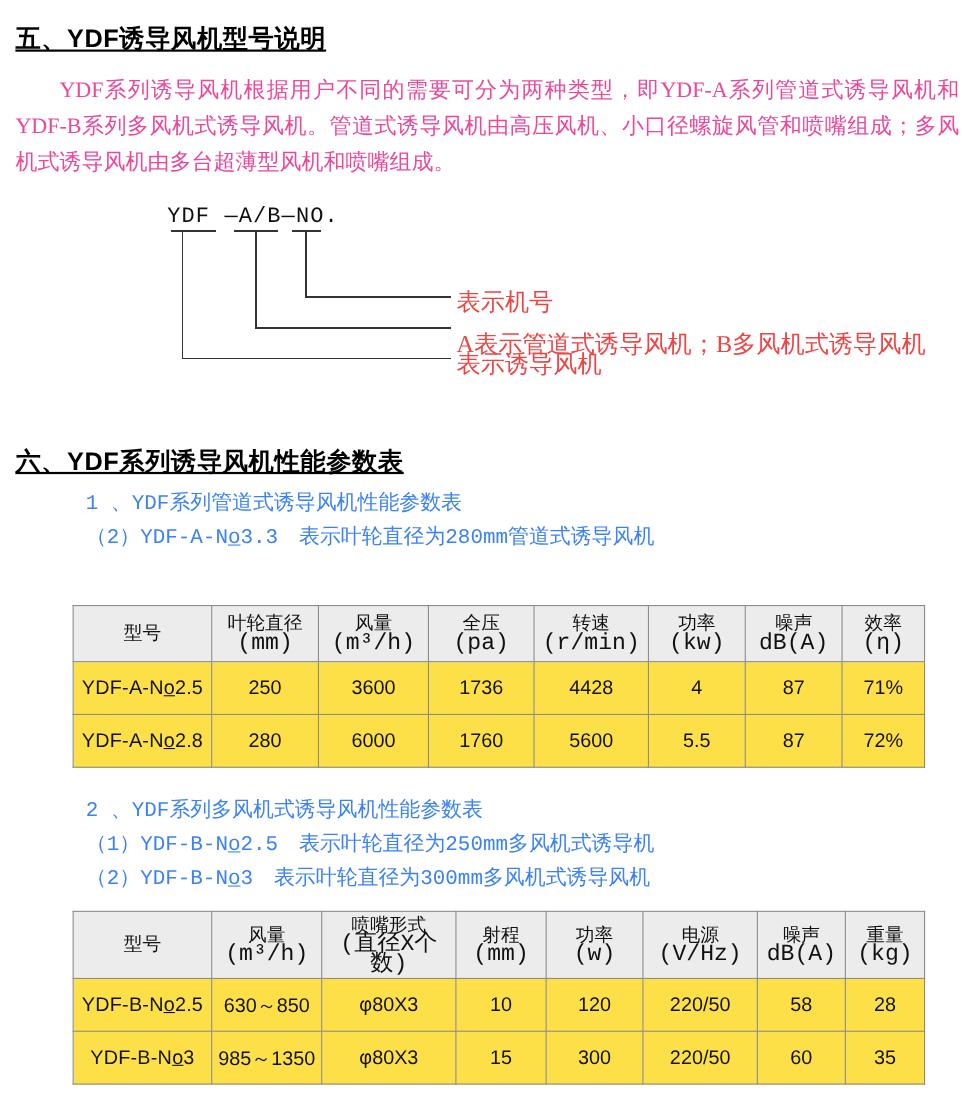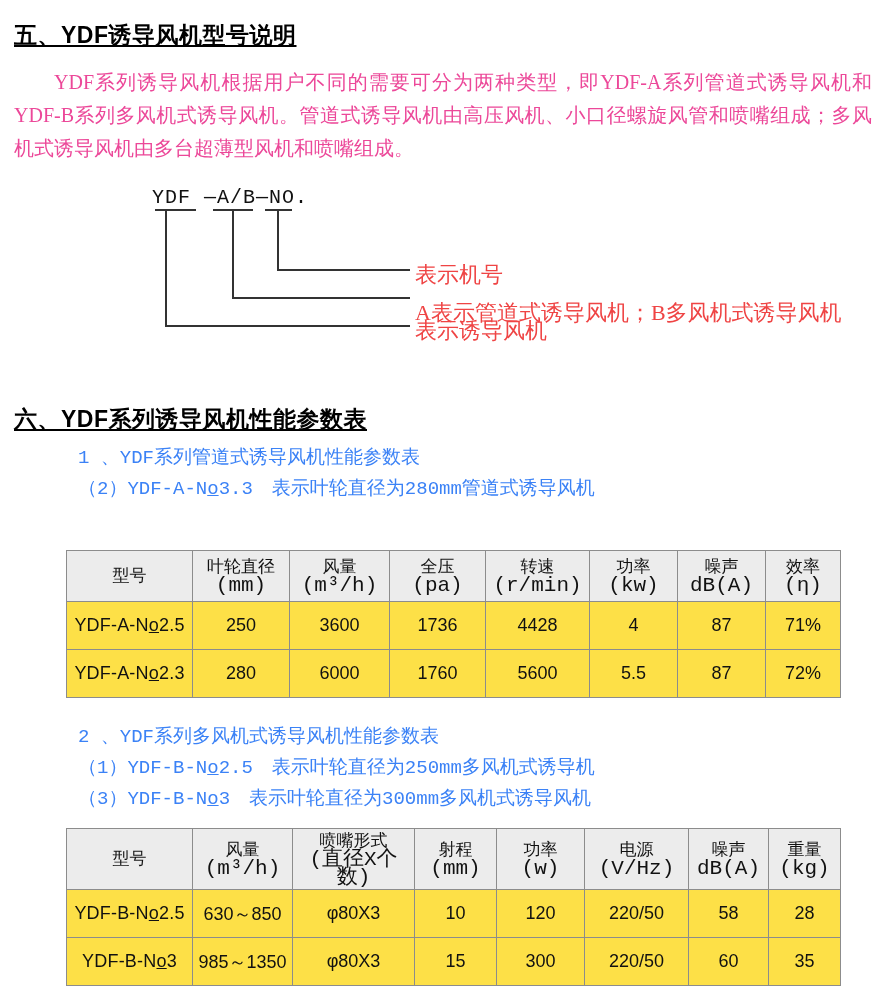--- a/index.html
+++ b/index.html
@@ -232,36 +232,36 @@
       <td class="cell-model"><span>YDF-A-N</span><span class="no-u">o</span><span>2.5</span></td>
       <td>250</td>
       <td>3600</td>
       <td>1736</td>
       <td>4428</td>
       <td>4</td>
       <td>87</td>
       <td>71%</td>
     </tr>
     <tr>
-      <td class="cell-model"><span>YDF-A-N</span><span class="no-u">o</span><span>2.3</span></td>
+      <td class="cell-model"><span>YDF-A-N</span><span class="no-u">o</span><span>2.8</span></td>
       <td>280</td>
       <td>6000</td>
       <td>1760</td>
       <td>5600</td>
       <td>5.5</td>
       <td>87</td>
       <td>72%</td>
     </tr>
   </tbody>
 </table>
 
 <div class="sub-block" id="sub-block-2">
   <span class="sub-line">2 、YDF系列多风机式诱导风机性能参数表</span>
   <span class="sub-line"><span>（1）YDF-B-N</span><span class="no-u">o</span><span>2.5　表示叶轮直径为250mm多风机式诱导机</span></span>
-  <span class="sub-line"><span>（3）YDF-B-N</span><span class="no-u">o</span><span>3　表示叶轮直径为300mm多风机式诱导风机</span></span>
+  <span class="sub-line"><span>（2）YDF-B-N</span><span class="no-u">o</span><span>3　表示叶轮直径为300mm多风机式诱导风机</span></span>
 </div>
 
 <table class="param-table" id="table-2">
   <colgroup>
     <col style="width:126px">
       <col style="width:100px">
       <col style="width:122px">
       <col style="width:82px">
     <col style="width:88px">
       <col style="width:104px">

